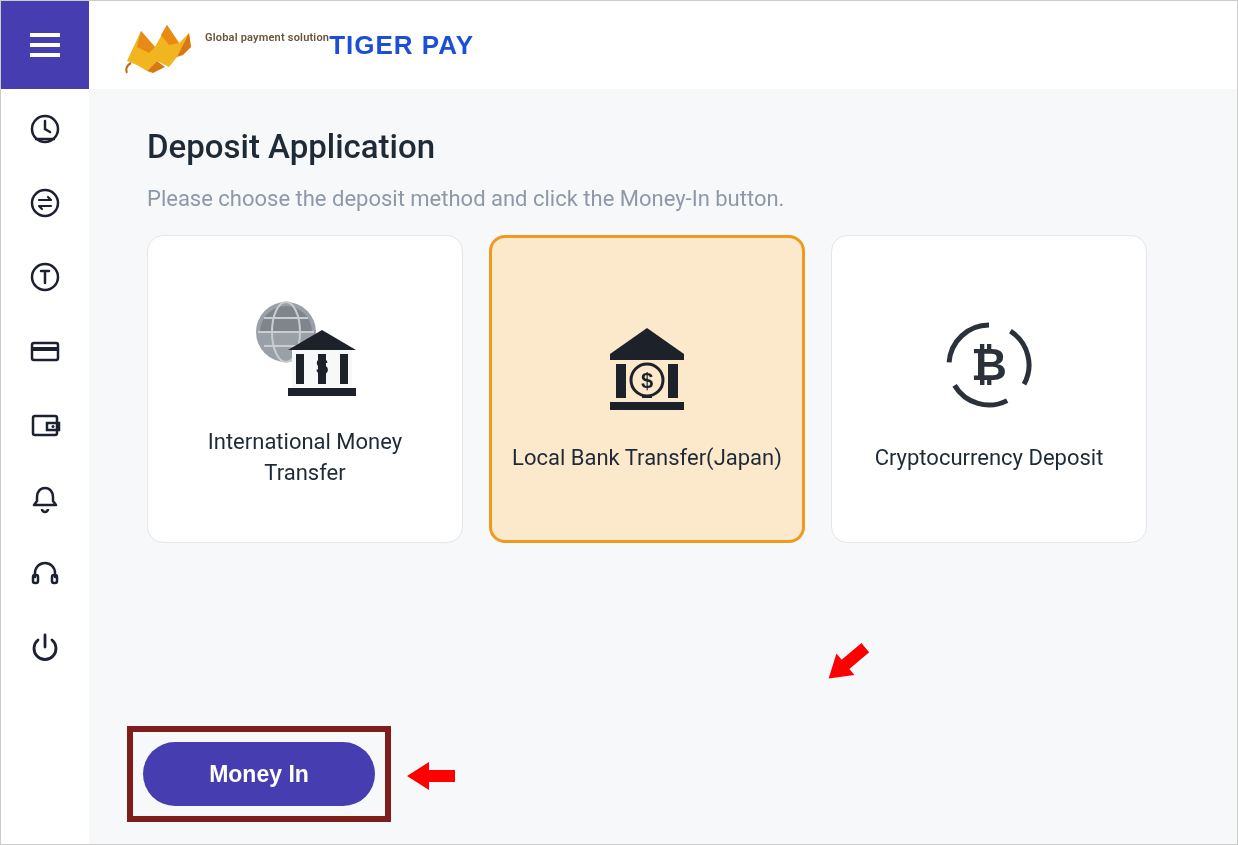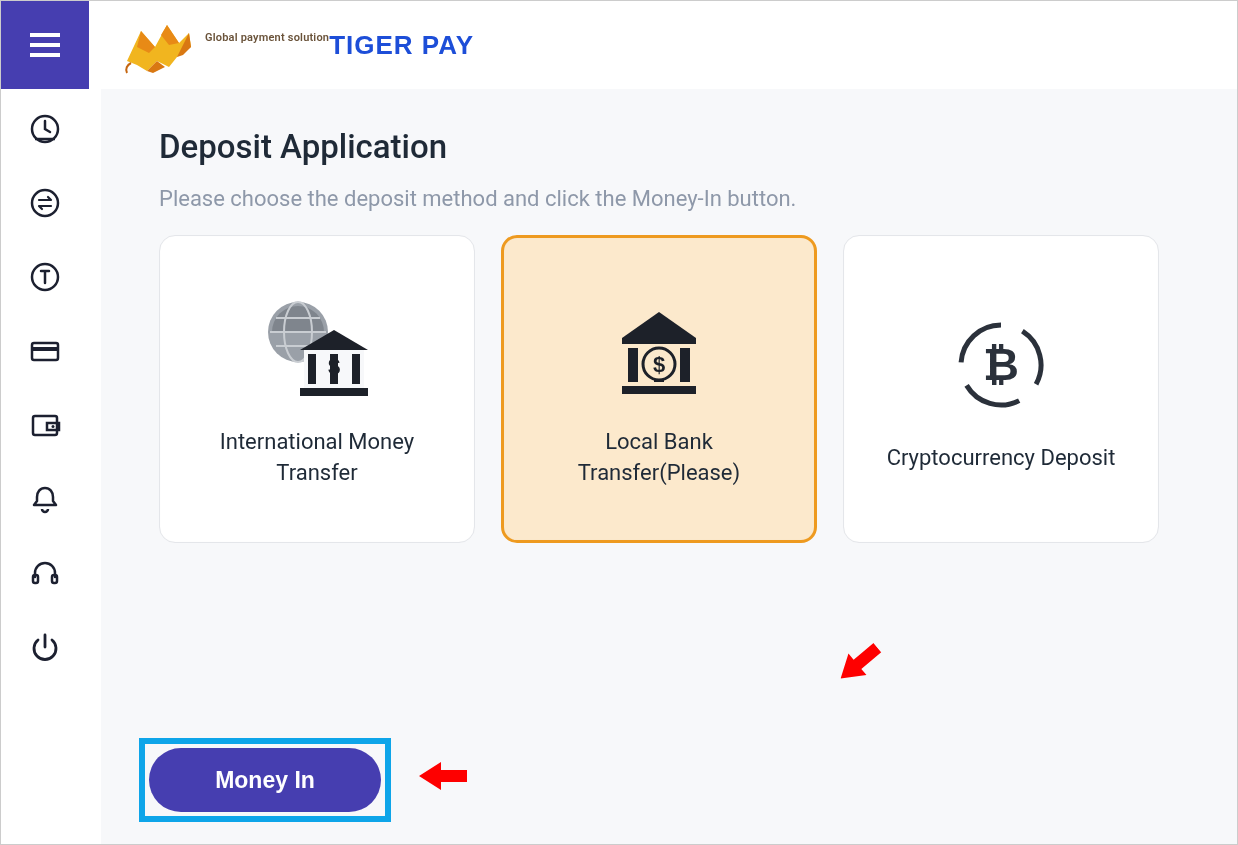--- a/index.html
+++ b/index.html
@@ -30,21 +30,21 @@
   .logo {
     margin-left: 30px;
     display: flex;
     align-items: center;
     gap: 10px;
   }
   .logo-mark { width: 76px; height: 64px; }
   .logo-text { display: flex; flex-direction: row; line-height: 1; }
   .logo-tag { font-size: 11px; color: #6a533a; font-weight: 600; letter-spacing: 0.2px;}
   .logo-name { font-size: 26px; font-weight: 800; color: #1d4ed8; font-family: Impact, "Arial Black", sans-serif; letter-spacing: 1px;}
-  .layout { display: flex; height: calc(845px - 88px - 2px); gap: 12px; }
+  .layout { display: flex; height: calc(845px - 88px - 2px); }
   .sidebar {
     width: 88px;
     background: #fff;
     display: flex;
     flex-direction: column;
     align-items: center;
     padding-top: 24px;
     gap: 42px;
   }
   .side-item { cursor: pointer; color: #1c2030; }
@@ -75,22 +75,22 @@
   .card.selected {
     background: #fce9cc;
     border: 3px solid #ee9a1f;
   }
   .card .card-icon { height: 120px; display:flex; align-items:center; justify-content:center; margin-bottom: 18px;}
   .card .card-label { font-size: 22px; color: #1f2a37; text-align: center; line-height: 1.4; }
   .money-btn-wrap {
     position: absolute;
     left: 38px;
     bottom: 22px;
-    padding: 4px;
-    border: 6px solid #0ea5e9;
+    padding: 10px;
+    border: 6px solid #7f1d1d;
   }
   .money-btn {
     width: 232px;
     height: 64px;
     background: #463eb0;
     border: none;
     border-radius: 40px;
     color: #fff;
     font-size: 23px;
     font-weight: 600;
@@ -218,21 +218,21 @@
             <rect x="18" y="92" width="74" height="8" fill="#1d2129"></rect>
             <polygon points="18,44 55,18 92,44" fill="#1d2129"></polygon>
             <rect x="18" y="44" width="74" height="6" fill="#1d2129"></rect>
             <rect x="24" y="54" width="10" height="34" fill="#1d2129"></rect>
             <rect x="50" y="54" width="10" height="34" fill="#1d2129"></rect>
             <rect x="76" y="54" width="10" height="34" fill="#1d2129"></rect>
             <circle cx="55" cy="70" r="16" fill="#fce9cc" stroke="#1d2129" stroke-width="3"></circle>
             <text x="55" y="78" font-size="22" font-weight="800" text-anchor="middle" fill="#1d2129" font-family="Arial">$</text>
           </svg>
         </div>
-        <div class="card-label">Local Bank Transfer(Please)</div>
+        <div class="card-label">Local Bank Transfer(Japan)</div>
       </div>
 
       <div class="card">
         <div class="card-icon">
           <svg width="110" height="110" viewBox="0 0 110 110">
             <path d="M55 15 a40 40 0 1 0 0.01 0" fill="none" stroke="#2b313b" stroke-width="5" stroke-dasharray="60 24"></path>
             <text x="55" y="70" font-size="44" font-weight="800" text-anchor="middle" fill="#2b313b" font-family="Arial">₿</text>
           </svg>
         </div>
         <div class="card-label">Cryptocurrency Deposit</div>

